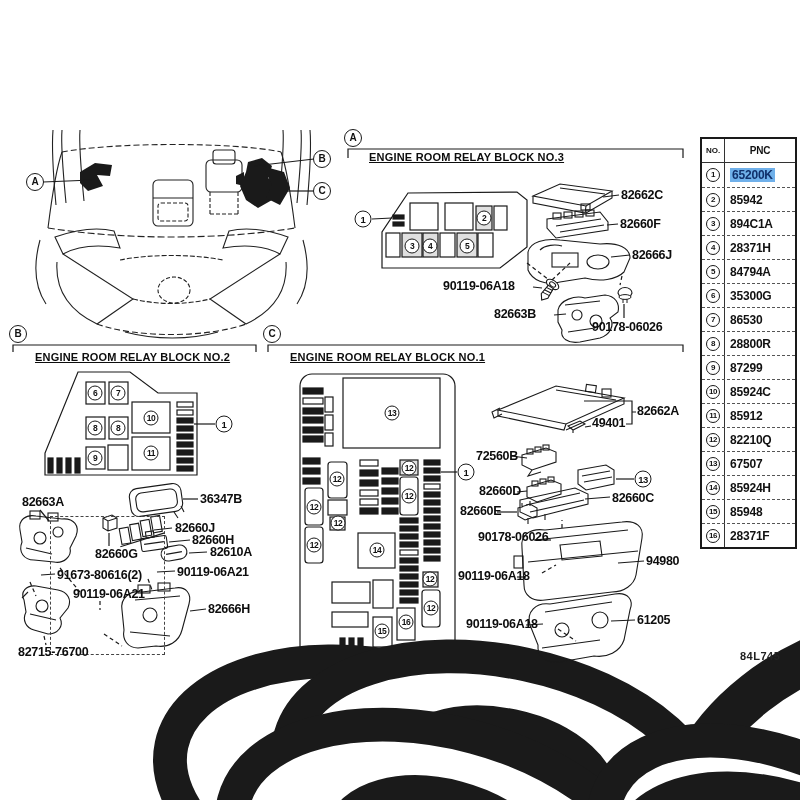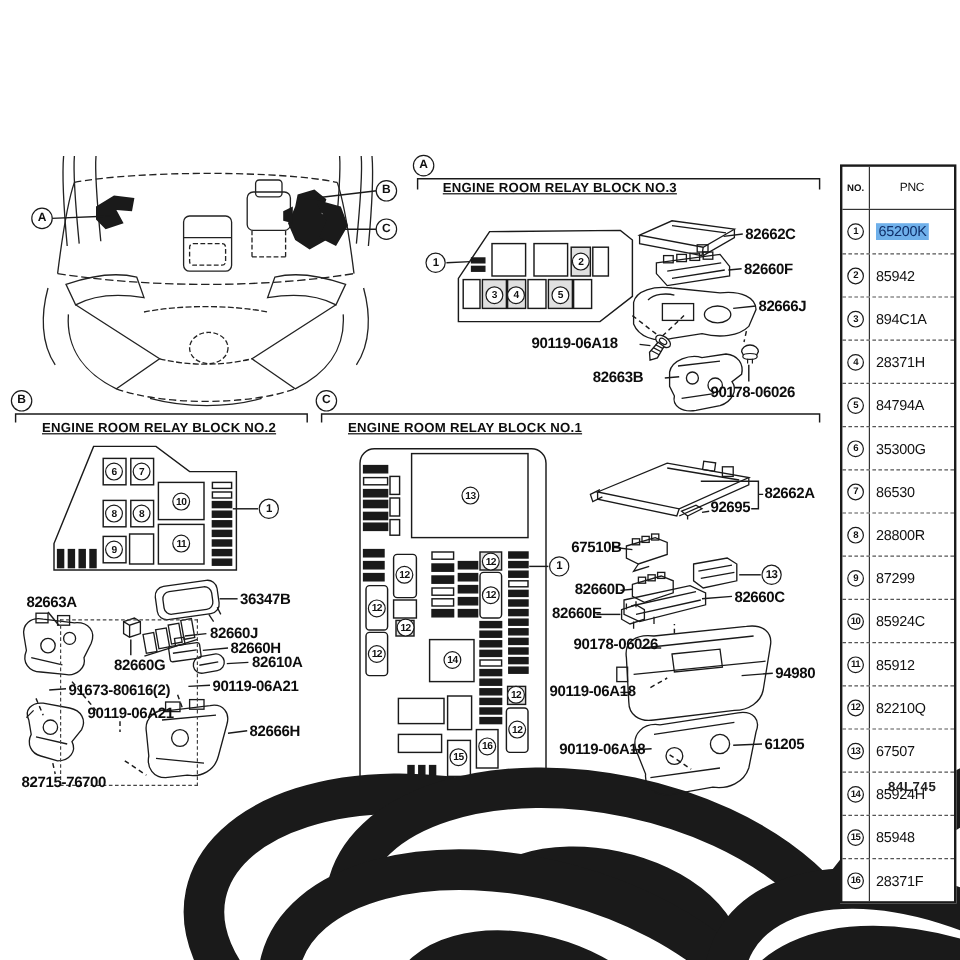--- a/index.html
+++ b/index.html
@@ -5,25 +5,25 @@
 *{margin:0;padding:0;box-sizing:border-box}
 html,body{width:800px;height:800px;background:#fff;font-family:"Liberation Sans",sans-serif;color:#111}
 #stage{position:absolute;left:0;top:0;width:800px;height:800px;overflow:hidden;background:#fff}
 svg.art{position:absolute;left:0;top:0}
 .plabel{position:absolute;font-weight:bold;font-size:12.5px;letter-spacing:-0.3px;white-space:nowrap;color:#0d0d0d;line-height:1.1}
 .co{position:absolute;width:17px;height:17px;border:1.5px solid #1a1a1a;border-radius:50%;display:flex;align-items:center;justify-content:center;font-size:9.5px;font-weight:bold;background:#fff;transform:translate(-50%,-50%);line-height:1;letter-spacing:-0.5px}
 .co.small{width:15px;height:15px;font-size:8.5px}
 .seco{position:absolute;width:18px;height:18px;border:1.5px solid #1a1a1a;border-radius:50%;display:flex;align-items:center;justify-content:center;font-size:10px;font-weight:bold;background:#fff;transform:translate(-50%,-50%);line-height:1}
 .sec-title{position:absolute;font-weight:bold;font-size:11px;text-decoration:underline;letter-spacing:0.2px;white-space:nowrap;color:#0d0d0d}
 #pnc-table{position:absolute;left:700px;top:137px;width:97px;border:2px solid #1a1a1a;background:#fff}
-.trow{display:flex;height:36px;border-top:1px dashed #555;align-items:stretch}
+.trow{display:flex;height:24px;border-top:1px dashed #555;align-items:stretch}
 .trow:first-child{border-top:none}
 .trow.thead{border-bottom:1px solid #333}
 .tno{width:23px;border-right:1px solid #333;display:flex;align-items:center;justify-content:center;flex:none}
-.tpnc{flex:1;display:flex;align-items:center;padding-left:5px;font-size:12px;font-weight:normal;letter-spacing:-0.2px}
+.tpnc{flex:1;display:flex;align-items:center;padding-left:5px;font-size:12px;font-weight:bold;letter-spacing:-0.2px}
 .thead .tno{font-size:8px;font-weight:bold}
 .thead .tpnc{justify-content:center;padding-left:0;font-size:10px}
 .circ{width:14px;height:14px;border:1.2px solid #1a1a1a;border-radius:50%;font-size:8px;font-weight:bold;display:flex;align-items:center;justify-content:center;line-height:1;letter-spacing:-0.5px}
 .hl{background:var(--hl-bg,#6FB0EA);color:var(--hl-text,#10306B);padding:0 2px}
 .dashed-box{position:absolute;border:1.5px dashed #444}
 .footer-code{position:absolute;font-size:11px;font-weight:bold;letter-spacing:0.5px;color:#222}
 </style>
 </head>
 <body>
 
@@ -395,22 +395,22 @@
 <div class="plabel" style="left:192px;top:534px">82660H</div>
 <div class="plabel" style="left:95px;top:548px">82660G</div>
 <div class="plabel" style="left:210px;top:546px">82610A</div>
 <div class="plabel" style="left:57px;top:569px">91673-80616(2)</div>
 <div class="plabel" style="left:177px;top:566px">90119-06A21</div>
 <div class="plabel" style="left:73px;top:588px">90119-06A21</div>
 <div class="plabel" style="left:208px;top:603px">82666H</div>
 <div class="plabel" style="left:18px;top:646px">82715-76700</div>
 
 <div class="plabel" style="left:637px;top:405px">82662A</div>
-<div class="plabel" style="left:592px;top:417px">92695</div>
-<div class="plabel" style="left:476px;top:450px">67510B</div>
+<div class="plabel" style="left:592px;top:417px">49401</div>
+<div class="plabel" style="left:476px;top:450px">72560B</div>
 <div class="plabel" style="left:479px;top:485px">82660D</div>
 <div class="plabel" style="left:612px;top:492px">82660C</div>
 <div class="plabel" style="left:460px;top:505px">82660E</div>
 <div class="plabel" style="left:478px;top:531px">90178-06026</div>
 <div class="plabel" style="left:646px;top:555px">94980</div>
 <div class="plabel" style="left:458px;top:570px">90119-06A18</div>
 <div class="plabel" style="left:466px;top:618px">90119-06A18</div>
 <div class="plabel" style="left:637px;top:614px">61205</div>
 
 <div id="pnc-table">

